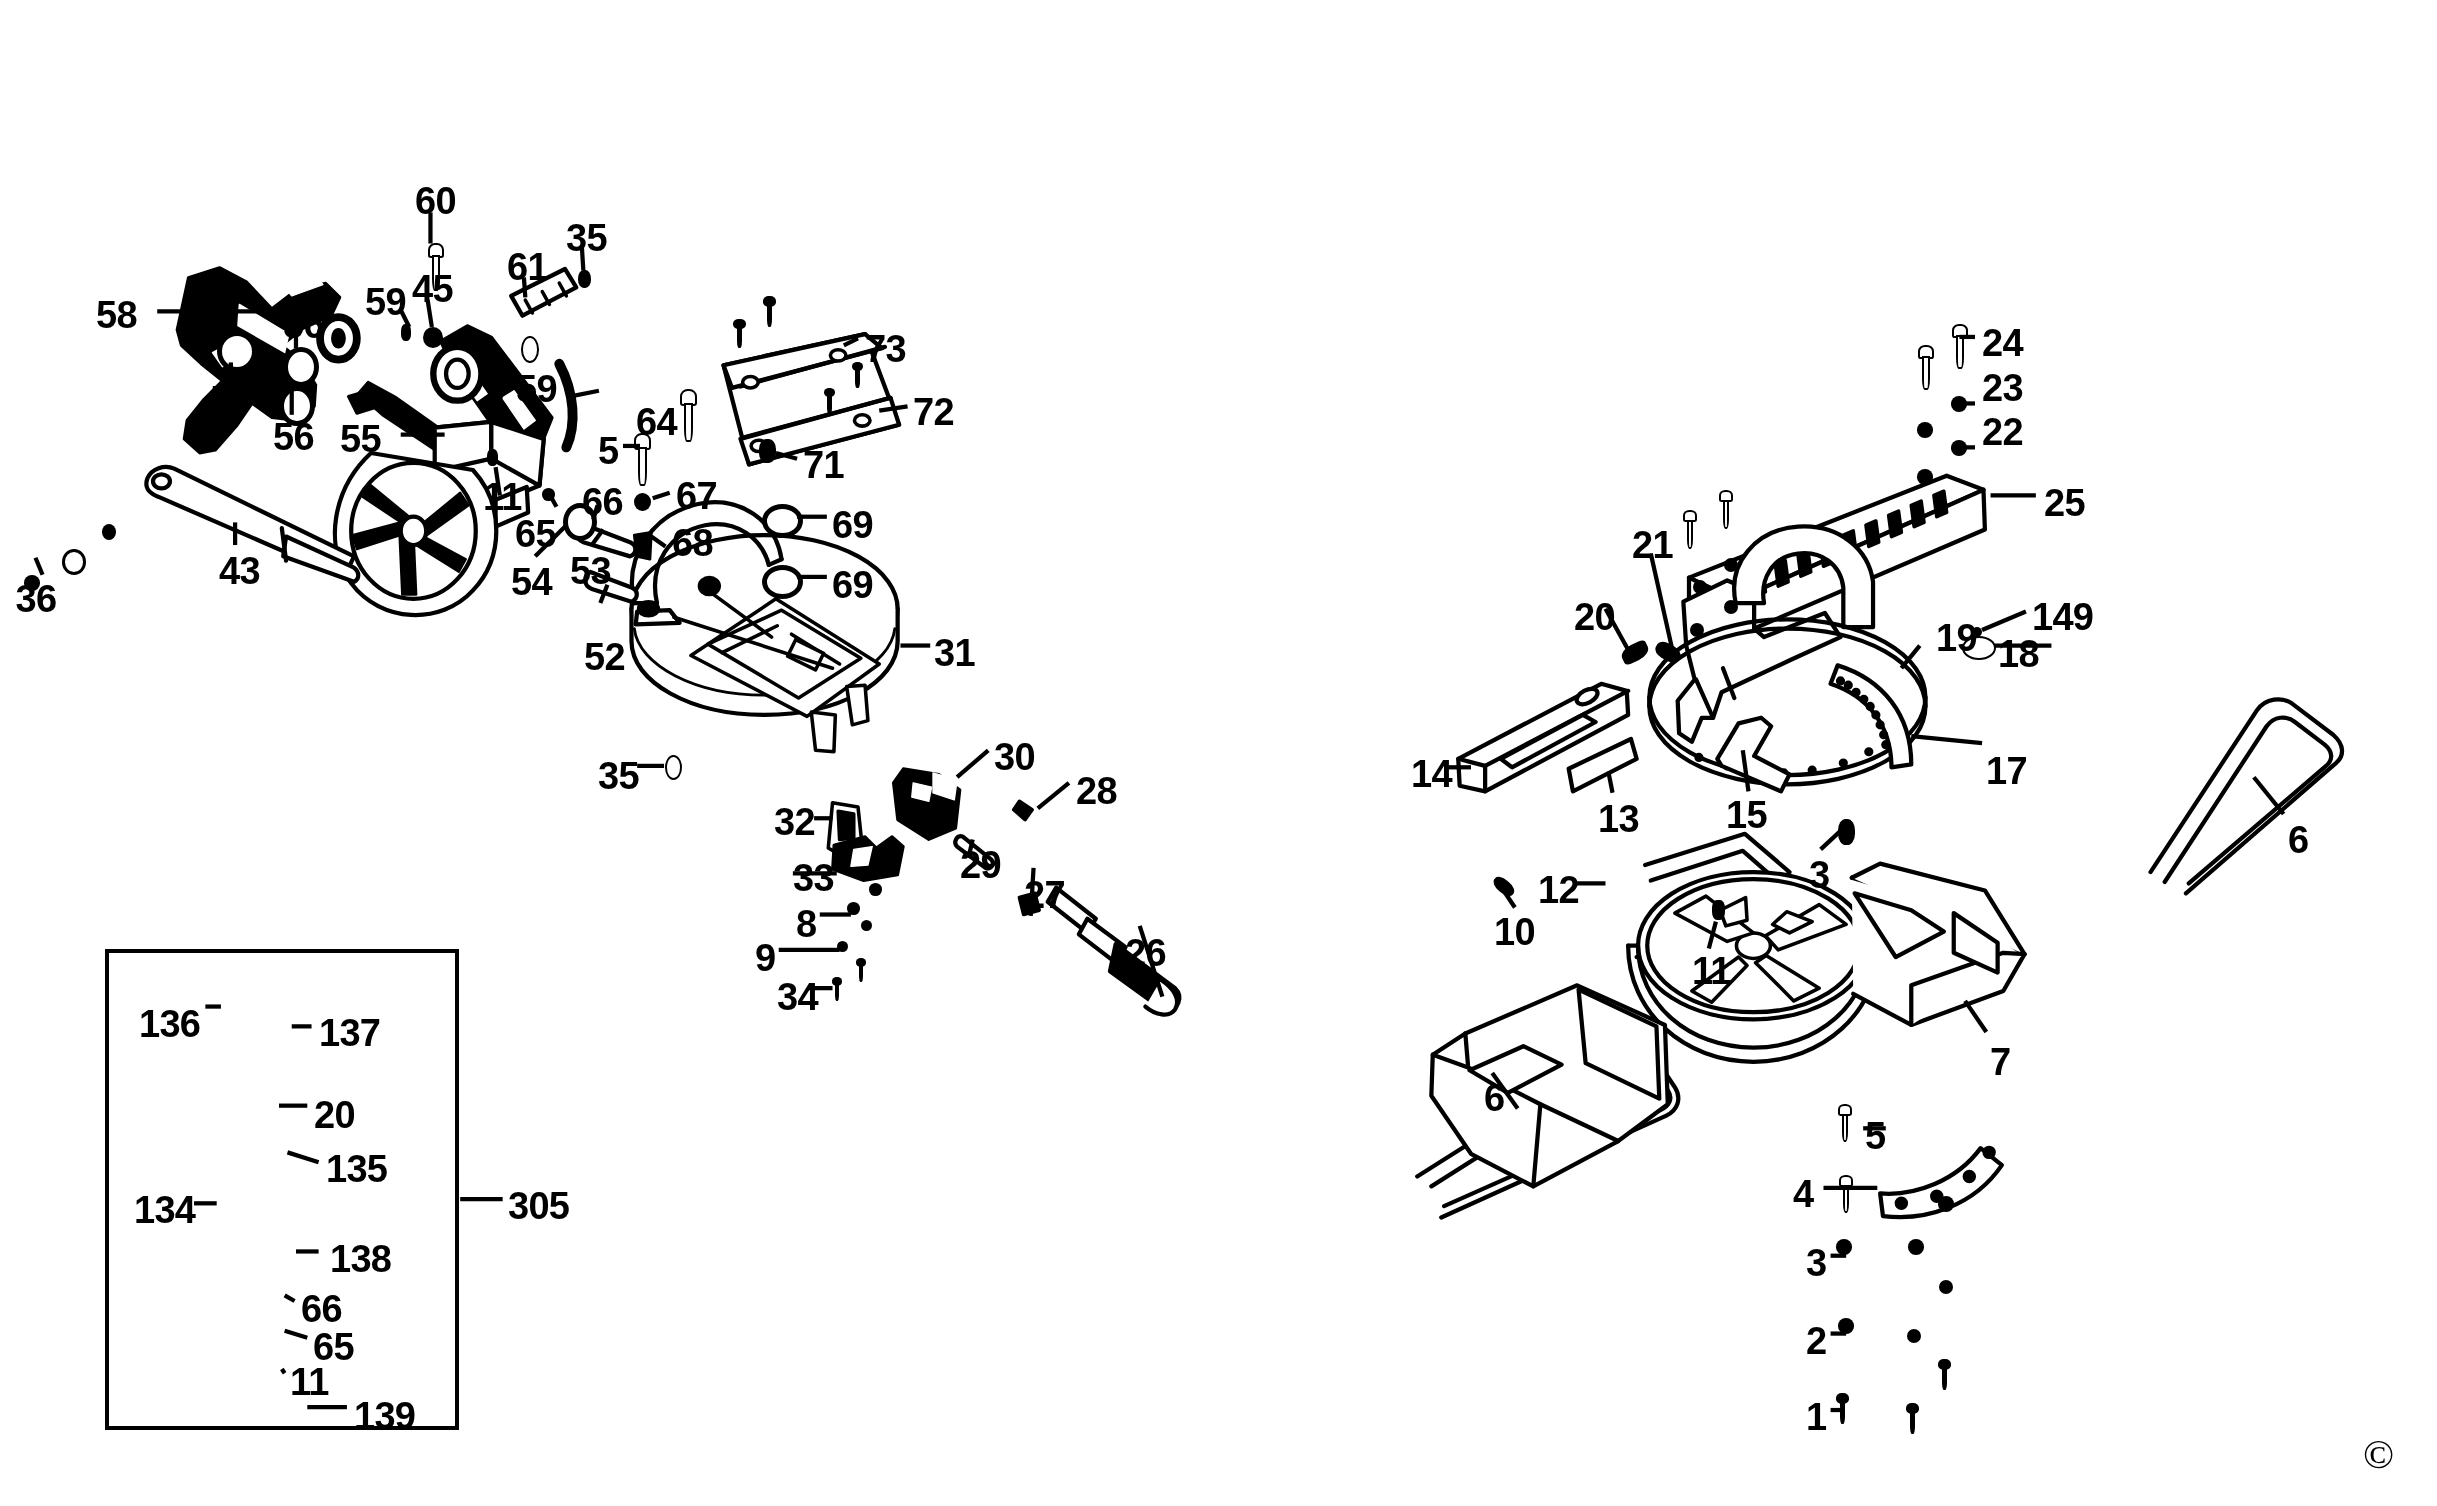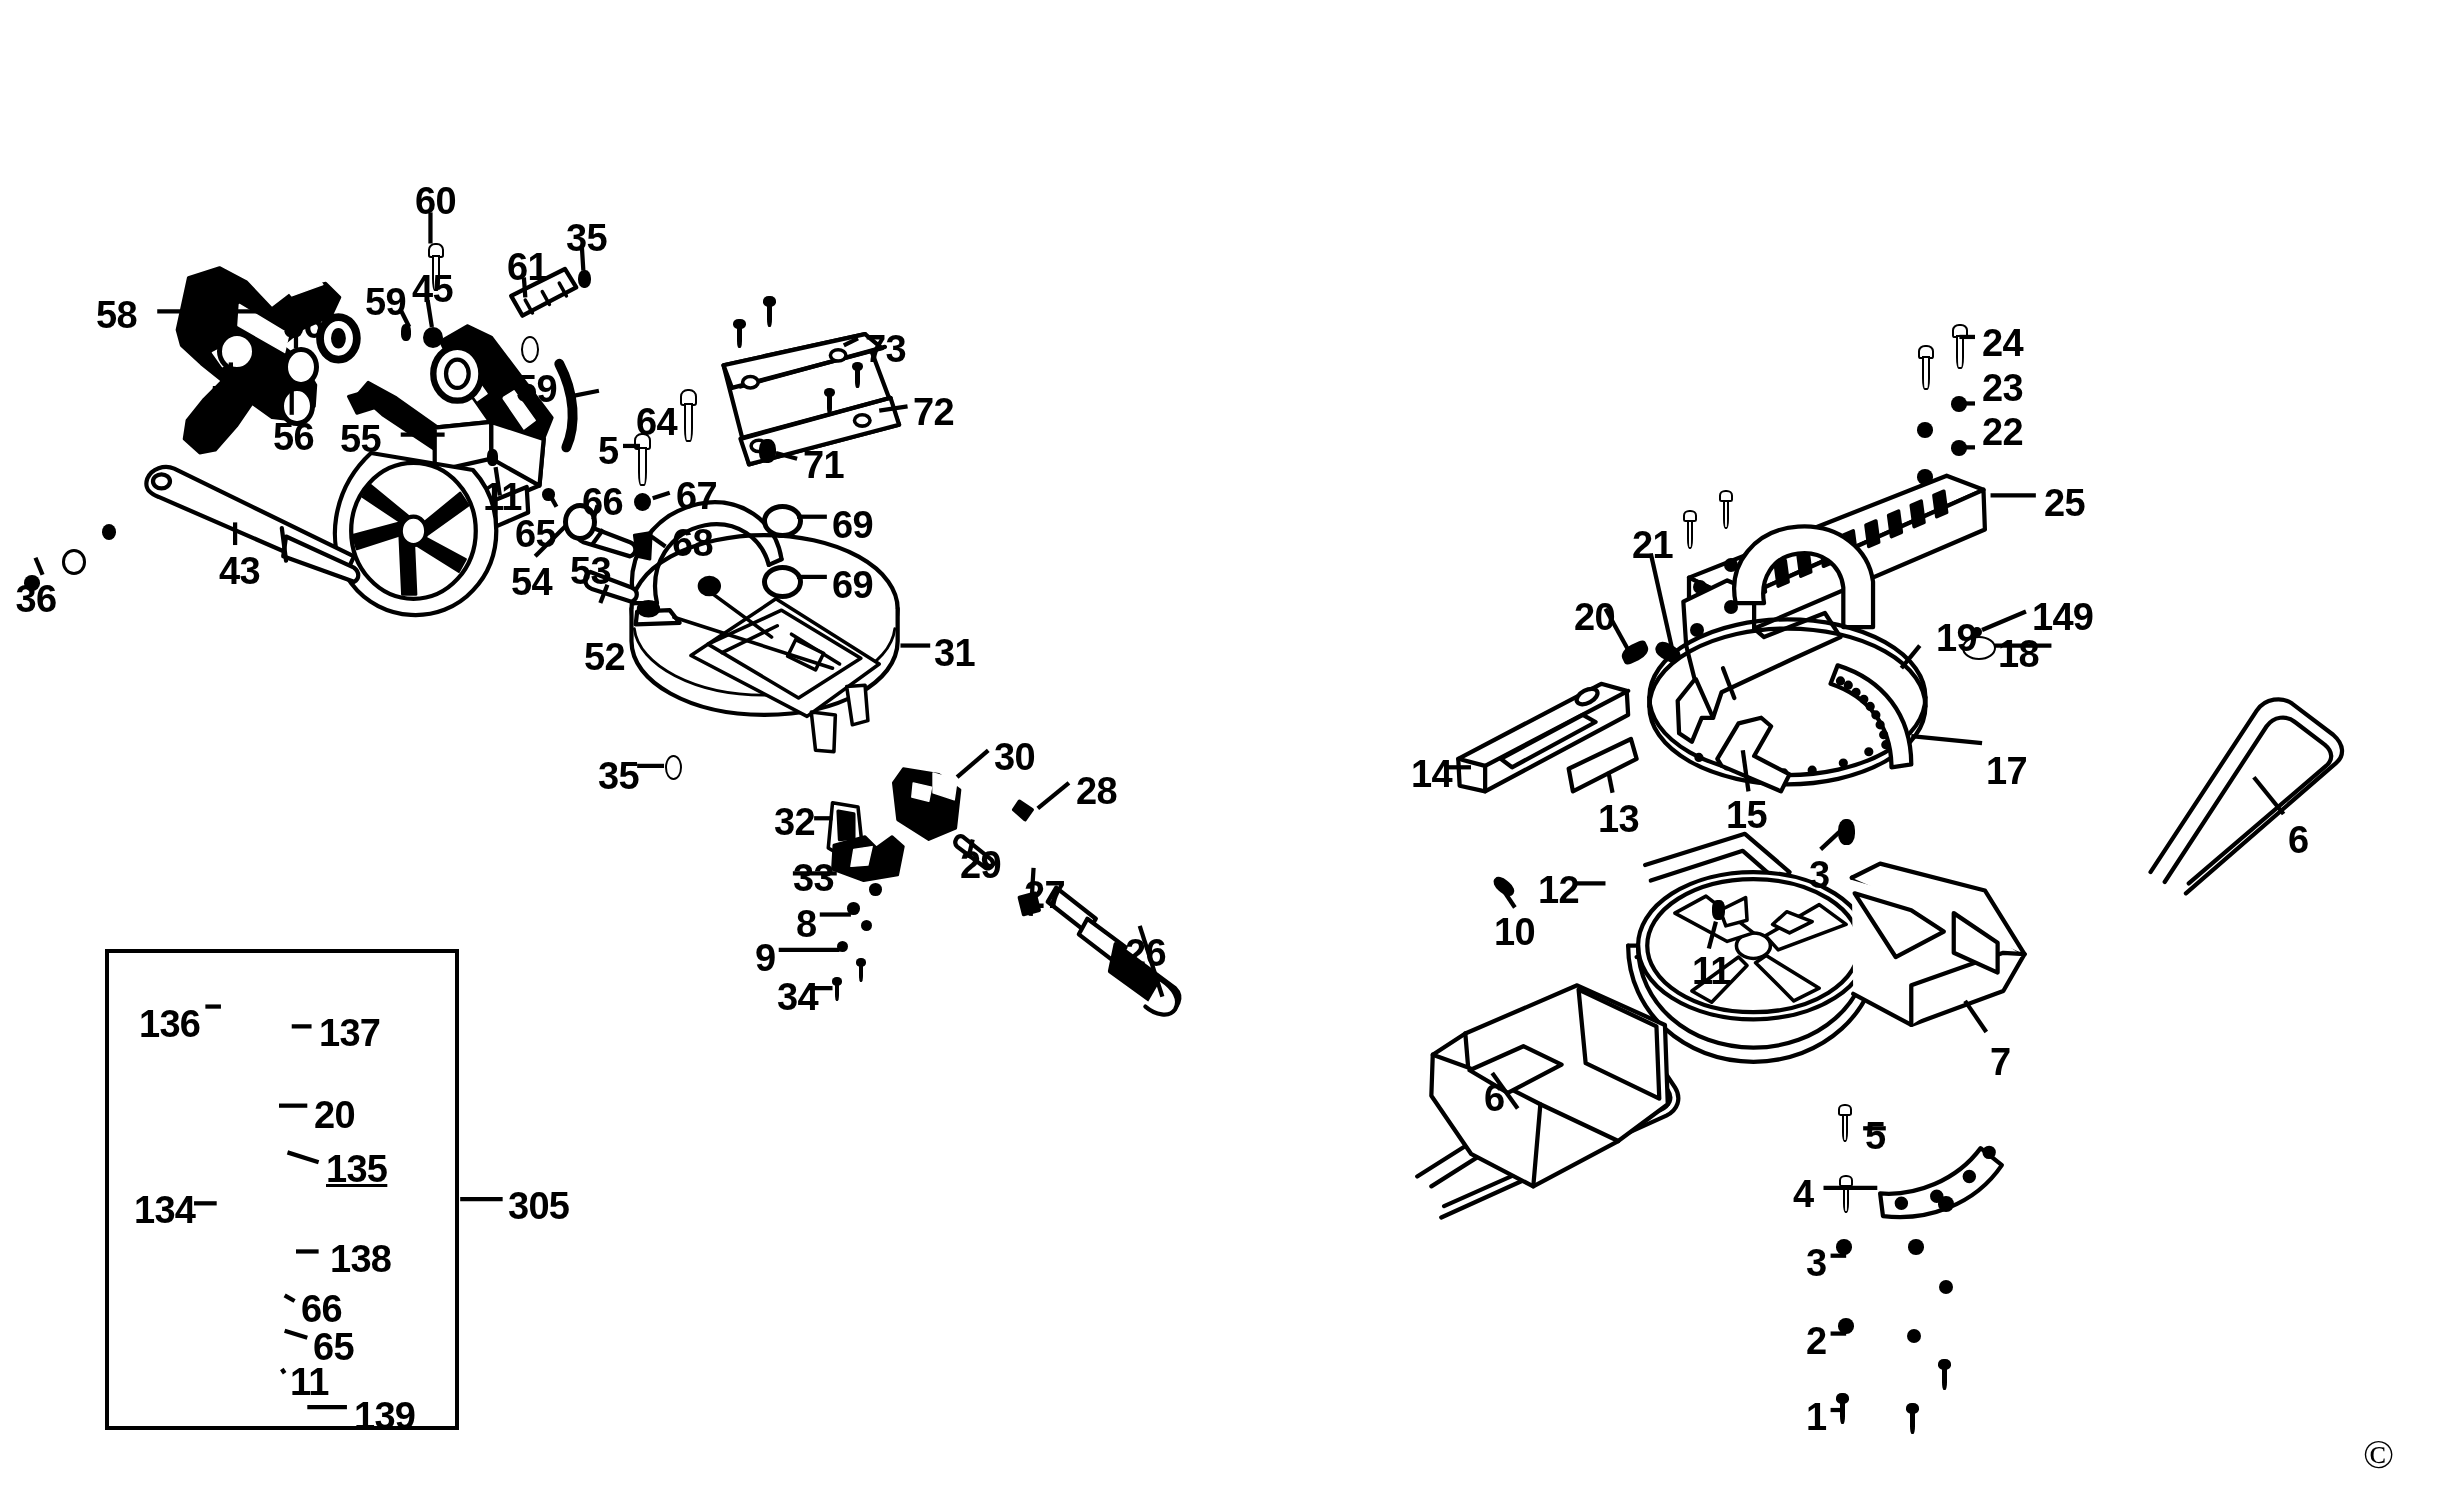--- a/index.html
+++ b/index.html
@@ -655,21 +655,21 @@
       <div class="callout" style="left: 1125px; top: 934px;">26</div>
       <div class="callout" style="left: 796px; top: 905px;">8</div>
       <div class="callout" style="left: 1692px; top: 952px;">11</div>
       <div class="callout" style="left: 755px; top: 939px;">9</div>
       <div class="callout" style="left: 777px; top: 978px;">34</div>
       <div class="callout" style="left: 1990px; top: 1043px;">7</div>
       <div class="callout" style="left: 139px; top: 1005px;">136</div>
       <div class="callout" style="left: 319px; top: 1014px;">137</div>
       <div class="callout" style="left: 1484px; top: 1079px;">6</div>
       <div class="callout" style="left: 314px; top: 1096px;">20</div>
-      <div class="callout" style="left: 326px; top: 1150px; text-decoration: underline;">135</div>
+      <div class="callout" style="left: 326px; top: 1150px;">135</div>
       <div class="callout" style="left: 1865px; top: 1117px;">5</div>
       <div class="callout" style="left: 508px; top: 1187px;">305</div>
       <div class="callout" style="left: 134px; top: 1191px;">134</div>
       <div class="callout" style="left: 1793px; top: 1175px;">4</div>
       <div class="callout" style="left: 330px; top: 1240px;">138</div>
       <div class="callout" style="left: 301px; top: 1290px;">66</div>
       <div class="callout" style="left: 1806px; top: 1244px;">3</div>
       <div class="callout" style="left: 313px; top: 1328px;">65</div>
       <div class="callout" style="left: 1806px; top: 1322px;">2</div>
       <div class="callout" style="left: 290px; top: 1363px;">11</div>

